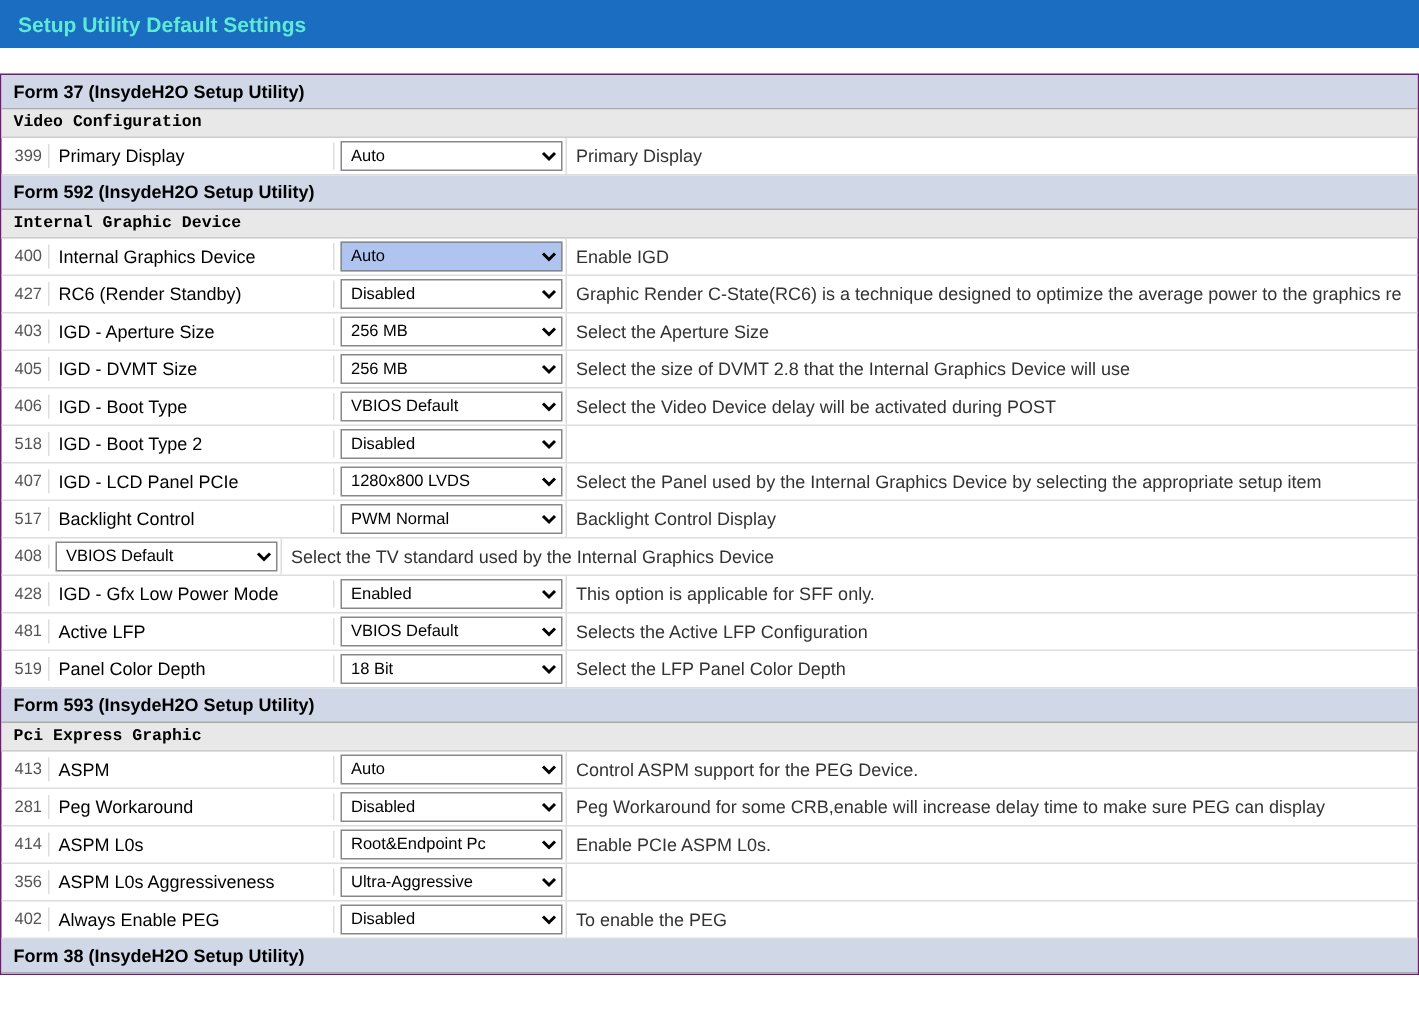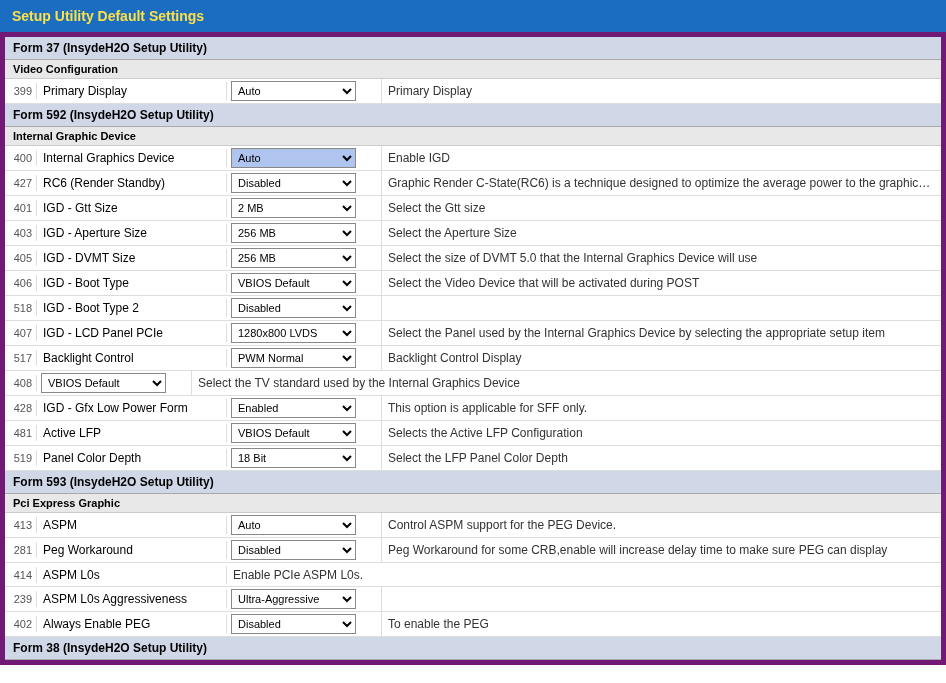--- a/index.html
+++ b/index.html
@@ -1,41 +1,42 @@
 <!DOCTYPE html>
 <html><head>
   <meta charset="utf-8">
   <style>
     * { margin: 0; padding: 0; box-sizing: border-box; }
     body { font-family: Arial, sans-serif; font-size: 12px; background: #fff; width: 946px; }
 
     .title-bar {
       background: #1a6dc0;
-      color: #fde047;
+      color: #5eead4;
       font-size: 14px;
       font-weight: bold;
       padding: 8px 12px;
     }
 
-    .content { border: 5px solid #701a75; }
+    .content { border: 1px solid #701a75; margin-top: 17px; }
 
     .form-header {
       background: #d0d8e8;
       font-weight: bold;
       font-size: 12px;
       padding: 4px 8px;
       border-bottom: 1px solid #aaa;
     }
 
     .section-header {
       background: #e8e8e8;
       font-weight: bold;
       font-size: 11px;
       padding: 3px 8px;
       border-bottom: 1px solid #ccc;
+      font-family: Liberation Mono, monospace;
     }
 
     .row {
       display: flex;
       align-items: center;
       border-bottom: 1px solid #ddd;
       min-height: 24px;
     }
 
     .col-id {
@@ -65,21 +66,21 @@
     .col-desc {
       flex: 1;
       padding: 2px 6px;
       color: #333;
       overflow: hidden;
       white-space: nowrap;
       text-overflow: ellipsis;
     }
 
     select {
-      width: 125px;
+      width: 148px;
       height: 20px;
       font-size: 11px;
       border: 1px solid #888;
       background: white;
       padding: 0 2px;
     }
 
     select.highlighted {
       background: #b0c4f0;
     }
@@ -106,42 +107,36 @@
       <div class="col-value"><select class="highlighted"><option>Auto</option></select></div>
       <div class="col-desc">Enable IGD</div>
     </div>
     <div class="row">
       <div class="col-id">427</div>
       <div class="col-name">RC6 (Render Standby)</div>
       <div class="col-value"><select><option>Disabled</option></select></div>
       <div class="col-desc">Graphic Render C-State(RC6) is a technique designed to optimize the average power to the graphics re</div>
     </div>
     <div class="row">
-      <div class="col-id">401</div>
-      <div class="col-name">IGD - Gtt Size</div>
-      <div class="col-value"><select><option>2 MB</option></select></div>
-      <div class="col-desc">Select the Gtt size</div>
-    </div>
-    <div class="row">
       <div class="col-id">403</div>
       <div class="col-name">IGD - Aperture Size</div>
       <div class="col-value"><select><option>256 MB</option></select></div>
       <div class="col-desc">Select the Aperture Size</div>
     </div>
     <div class="row">
       <div class="col-id">405</div>
       <div class="col-name">IGD - DVMT Size</div>
       <div class="col-value"><select><option>256 MB</option></select></div>
-      <div class="col-desc">Select the size of DVMT 5.0 that the Internal Graphics Device will use</div>
+      <div class="col-desc">Select the size of DVMT 2.8 that the Internal Graphics Device will use</div>
     </div>
     <div class="row">
       <div class="col-id">406</div>
       <div class="col-name">IGD - Boot Type</div>
       <div class="col-value"><select><option>VBIOS Default</option></select></div>
-      <div class="col-desc">Select the Video Device that will be activated during POST</div>
+      <div class="col-desc">Select the Video Device delay will be activated during POST</div>
     </div>
     <div class="row">
       <div class="col-id">518</div>
       <div class="col-name">IGD - Boot Type 2</div>
       <div class="col-value"><select><option>Disabled</option></select></div>
     </div>
     <div class="row">
       <div class="col-id">407</div>
       <div class="col-name">IGD - LCD Panel PCIe</div>
       <div class="col-value"><select><option>1280x800 LVDS</option></select></div>
@@ -153,21 +148,21 @@
       <div class="col-value"><select><option>PWM Normal</option></select></div>
       <div class="col-desc">Backlight Control Display</div>
     </div>
     <div class="row">
       <div class="col-id">408</div>
       <div class="col-value"><select><option>VBIOS Default</option></select></div>
       <div class="col-desc">Select the TV standard used by the Internal Graphics Device</div>
     </div>
     <div class="row">
       <div class="col-id">428</div>
-      <div class="col-name">IGD - Gfx Low Power Form</div>
+      <div class="col-name">IGD - Gfx Low Power Mode</div>
       <div class="col-value"><select><option>Enabled</option></select></div>
       <div class="col-desc">This option is applicable for SFF only.</div>
     </div>
     <div class="row">
       <div class="col-id">481</div>
       <div class="col-name">Active LFP</div>
       <div class="col-value"><select><option>VBIOS Default</option></select></div>
       <div class="col-desc">Selects the Active LFP Configuration</div>
     </div>
     <div class="row">
@@ -186,24 +181,25 @@
     </div>
     <div class="row">
       <div class="col-id">281</div>
       <div class="col-name">Peg Workaround</div>
       <div class="col-value"><select><option>Disabled</option></select></div>
       <div class="col-desc">Peg Workaround for some CRB,enable will increase delay time to make sure PEG can display</div>
     </div>
     <div class="row">
       <div class="col-id">414</div>
       <div class="col-name">ASPM L0s</div>
+      <div class="col-value"><select><option>Root&amp;Endpoint Pc</option></select></div>
       <div class="col-desc">Enable PCIe ASPM L0s.</div>
     </div>
     <div class="row">
-      <div class="col-id">239</div>
+      <div class="col-id">356</div>
       <div class="col-name">ASPM L0s Aggressiveness</div>
       <div class="col-value"><select><option>Ultra-Aggressive</option></select></div>
     </div>
     <div class="row">
       <div class="col-id">402</div>
       <div class="col-name">Always Enable PEG</div>
       <div class="col-value"><select><option>Disabled</option></select></div>
       <div class="col-desc">To enable the PEG</div>
     </div>
     <div class="form-header">Form 38 (InsydeH2O Setup Utility)</div>

